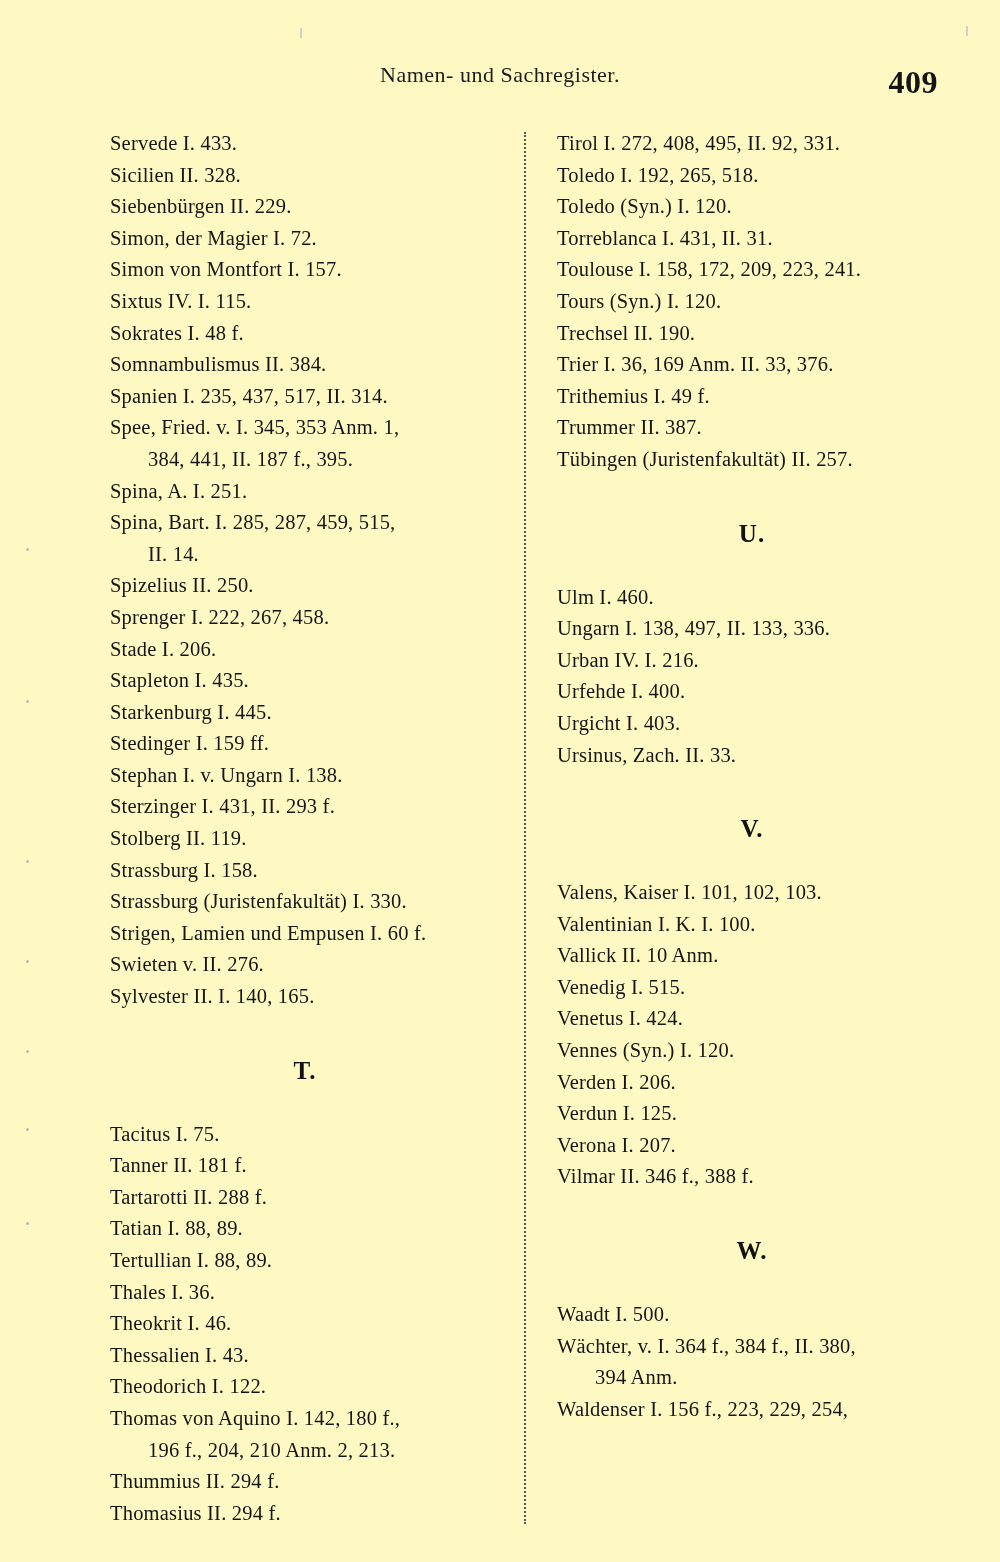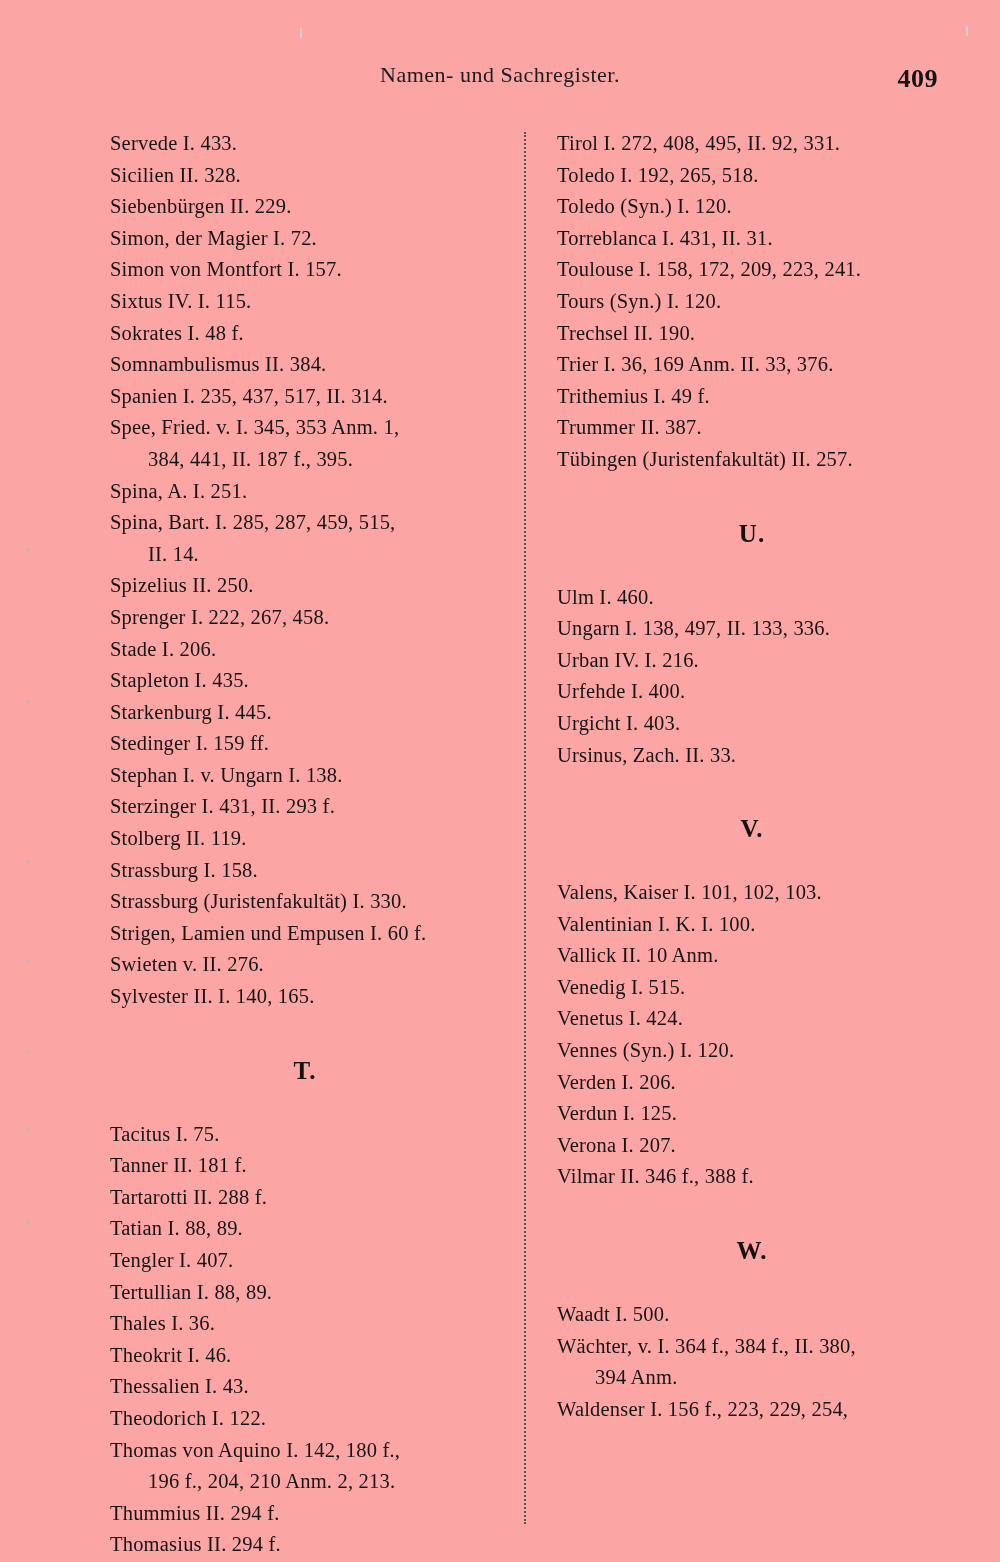--- a/index.html
+++ b/index.html
@@ -13,21 +13,21 @@
     font-family: "Liberation Serif", serif;
     color: #1a1a1a;
     position: relative;
     overflow: hidden;
   }
   .page {
     position: absolute;
     top: 0; left: 0;
     width: 1000px;
     height: 1562px;
-    background: #fca5a5;
+    background: #fef9c3;
   }
   
   .header {
     position: absolute;
     top: 62px;
     left: 0;
     width: 1000px;
     height: 42px;
   }
   .header-title {
@@ -36,21 +36,21 @@
     width: 1000px;
     text-align: center;
     font-size: 22px;
     letter-spacing: 0.5px;
     color: #1c1c1c;
   }
   .page-number {
     position: absolute;
     right: 62px;
     top: 2px;
-    font-size: 26px;
+    font-size: 32px;
     font-weight: bold;
     letter-spacing: 0.5px;
     color: #141414;
   }
   
   .columns {
     position: absolute;
     top: 128px;
     left: 110px;
     width: 830px;
@@ -152,21 +152,20 @@
 
       <div class="gap-before"></div>
       <div class="section-letter">T.</div>
       <div class="gap-after"></div>
 
       <div>
         <div class="entry"><span>Tacitus I. 75.</span></div>
         <div class="entry"><span>Tanner II. 181 f.</span></div>
         <div class="entry"><span>Tartarotti II. 288 f.</span></div>
         <div class="entry"><span>Tatian I. 88, 89.</span></div>
-        <div class="entry"><span>Tengler I. 407.</span></div>
         <div class="entry"><span>Tertullian I. 88, 89.</span></div>
         <div class="entry"><span>Thales I. 36.</span></div>
         <div class="entry"><span>Theokrit I. 46.</span></div>
         <div class="entry"><span>Thessalien I. 43.</span></div>
         <div class="entry"><span>Theodorich I. 122.</span></div>
         <div class="entry"><span>Thomas von Aquino I. 142, 180 f.,</span><span class="cont">196 f., 204, 210 Anm. 2, 213.</span></div>
         <div class="entry"><span>Thummius II. 294 f.</span></div>
         <div class="entry"><span>Thomasius II. 294 f.</span></div>
       </div>
     </div>

